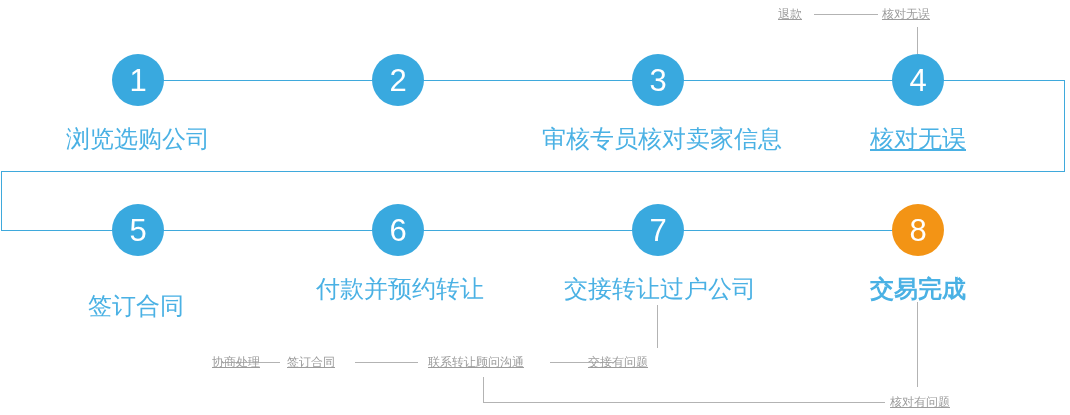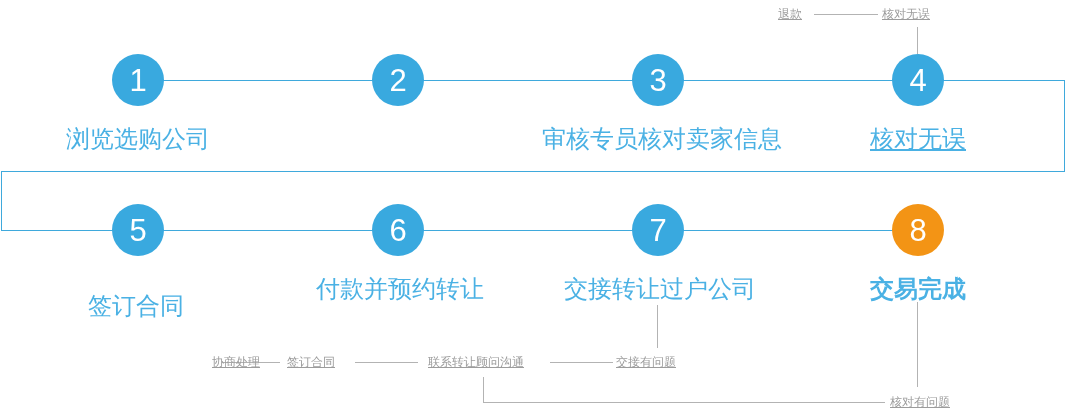--- a/index.html
+++ b/index.html
@@ -97,16 +97,16 @@
 
   <div class="circle orange" style="left:892px; top:204px;">8</div>
   <div class="step-label" style="left:918px; top:277px;font-weight:bold;">交易完成</div>
 
   <div class="gray-text" style="left:778px; top:6px;">退款</div>
   <div class="gray-text" style="left:882px; top:6px;">核对无误</div>
 
   <div class="gray-text" style="left:164px; top:354px;margin-left:48px;">协商处理</div>
   <div class="gray-text" style="left:287px; top:354px;">签订合同</div>
   <div class="gray-text" style="left:428px; top:354px;">联系转让顾问沟通</div>
-  <div class="gray-text" style="left:616px; top:354px;">交接有问题</div>
+  <div class="gray-text" style="left:588px; top:354px;">交接有问题</div>
   <div class="gray-text" style="left:890px; top:394px;">核对有问题</div>
 
 </div>
 
 </body></html>

